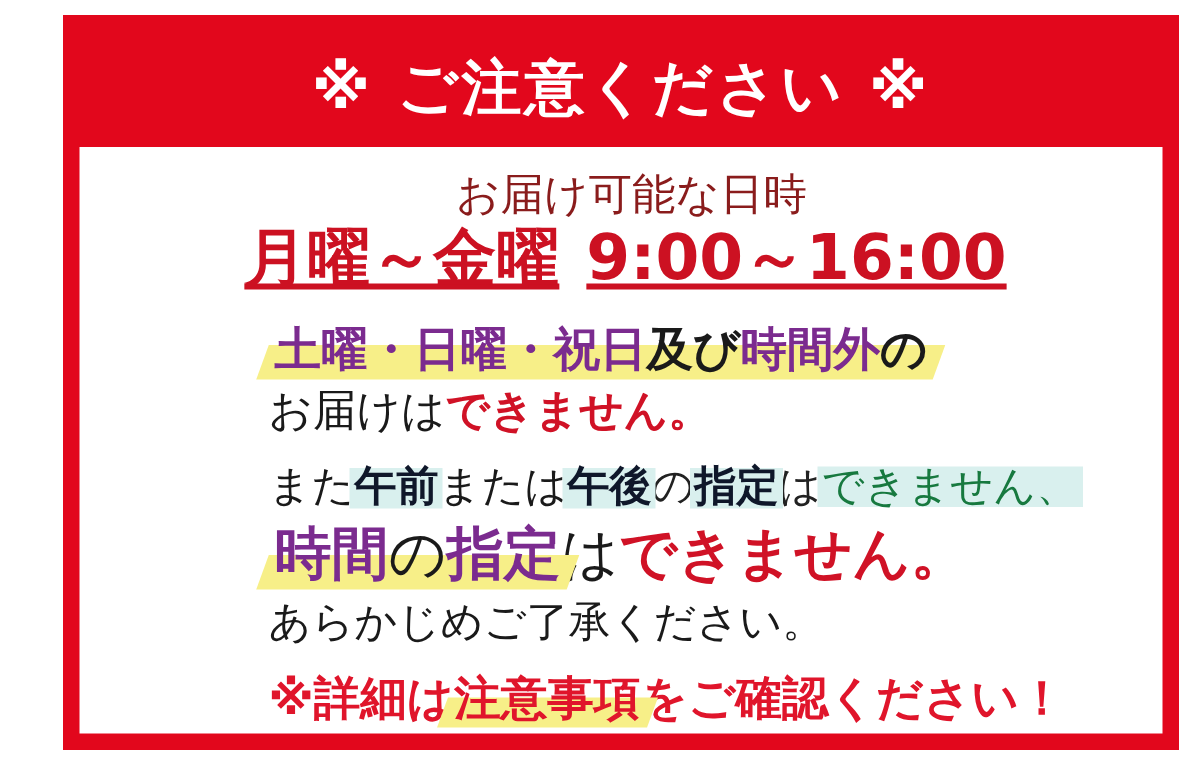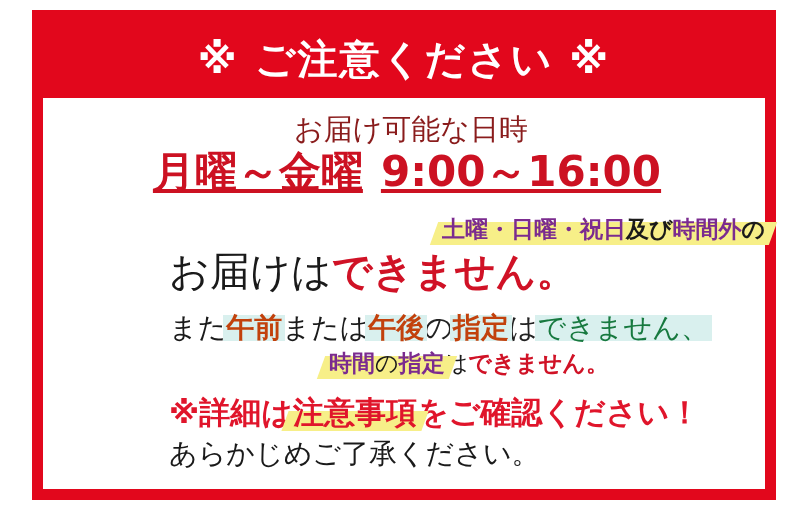--- a/index.html
+++ b/index.html
@@ -9,21 +9,21 @@
   }
   body {
     width: 800px;
     height: 515px;
     overflow: hidden;
     font-family: "DejaVu Sans", "Liberation Sans", sans-serif;
   }
 
   #notice-card {
     position: absolute;
-    left: 32px;
+    left: 42px;
     top: 10px;
     width: 744px;
     height: 490px;
     box-sizing: border-box;
     border: 11px solid #e2071c;
     background: #ffffff;
   }
 
   #notice-header {
     height: 78px;
@@ -72,32 +72,32 @@
     margin-top: 4px;
     padding-left: 6px;
     text-decoration: underline;
   }
   .l-hours .gap { display:inline-block; width: 18px; }
 
   
   .l-indent { padding-left: 130px; }
   .l-indent2 { padding-left: 126px; }
 
-  .l-sat     { font-size: 23px; margin-top: 22px; text-align: right; }
-  .l-nodeliv { font-size: 40px; margin-top: 8px; }
+  .l-sat     { font-size: 31px; margin-top: 22px; }
+  .l-nodeliv { font-size: 29px; margin-top: 8px; }
   .l-ampm    { font-size: 28px; margin-top: 20px; }
-  .l-timespec{ font-size: 23px; margin-top: 8px; text-align: center; }
+  .l-timespec{ font-size: 38px; margin-top: 8px; }
   .l-ack     { font-size: 28px; margin-top: 10px; }
   .l-detail  { font-size: 31px; margin-top: 20px; color:#e0152b; font-weight: 600; }
 
   
   .t-black  { color: #1a1a1a; }
   .t-red    { color: #d01226; font-weight: bold; }
   .t-purple { color: #7b2b8f; font-weight: bold; }
-  .t-green  { color: #c2410c; font-weight: bold; font-family: Liberation Serif, serif; }
+  .t-green  { color: #0f172a; font-weight: bold; font-family: Liberation Serif, serif; }
   .t-green-light { color: #17793f; }
   .t-dark   { color: #222222; }
 
   
   .hl {
     position: relative;
     display: inline-block;
     z-index: 1;
   }
   .hl::before {
@@ -157,22 +157,22 @@
     </div>
 
     <div class="line l-ampm l-indent2">
       <span class="t-black">また</span><span class="hl-block t-green">午前</span><span class="t-black">または</span><span class="hl-block t-green">午後</span><span class="t-dark">の</span><span class="hl-block t-green">指定</span><span class="t-dark">は</span><span class="hl-block t-green-light">できません、</span>
     </div>
 
     <div class="line l-timespec l-indent">
       <span class="hl hl-tall"><span class="t-purple">時間</span><span class="t-black">の</span><span class="t-purple">指定</span></span><span class="t-black">は</span><span class="t-red">できません。</span>
     </div>
 
+    <div class="line l-ack l-indent2">
+      <span class="t-black">あらかじめご了承ください。</span>
+    </div>
+
     <div class="line l-detail l-indent2">
       <span>※詳細は</span><span class="hl"><span>注意事項</span></span><span>をご確認ください！</span>
-    </div>
-
-    <div class="line l-ack l-indent2">
-      <span class="t-black">あらかじめご了承ください。</span>
     </div>
 
   </div>
 </div>
 
 </body></html>

